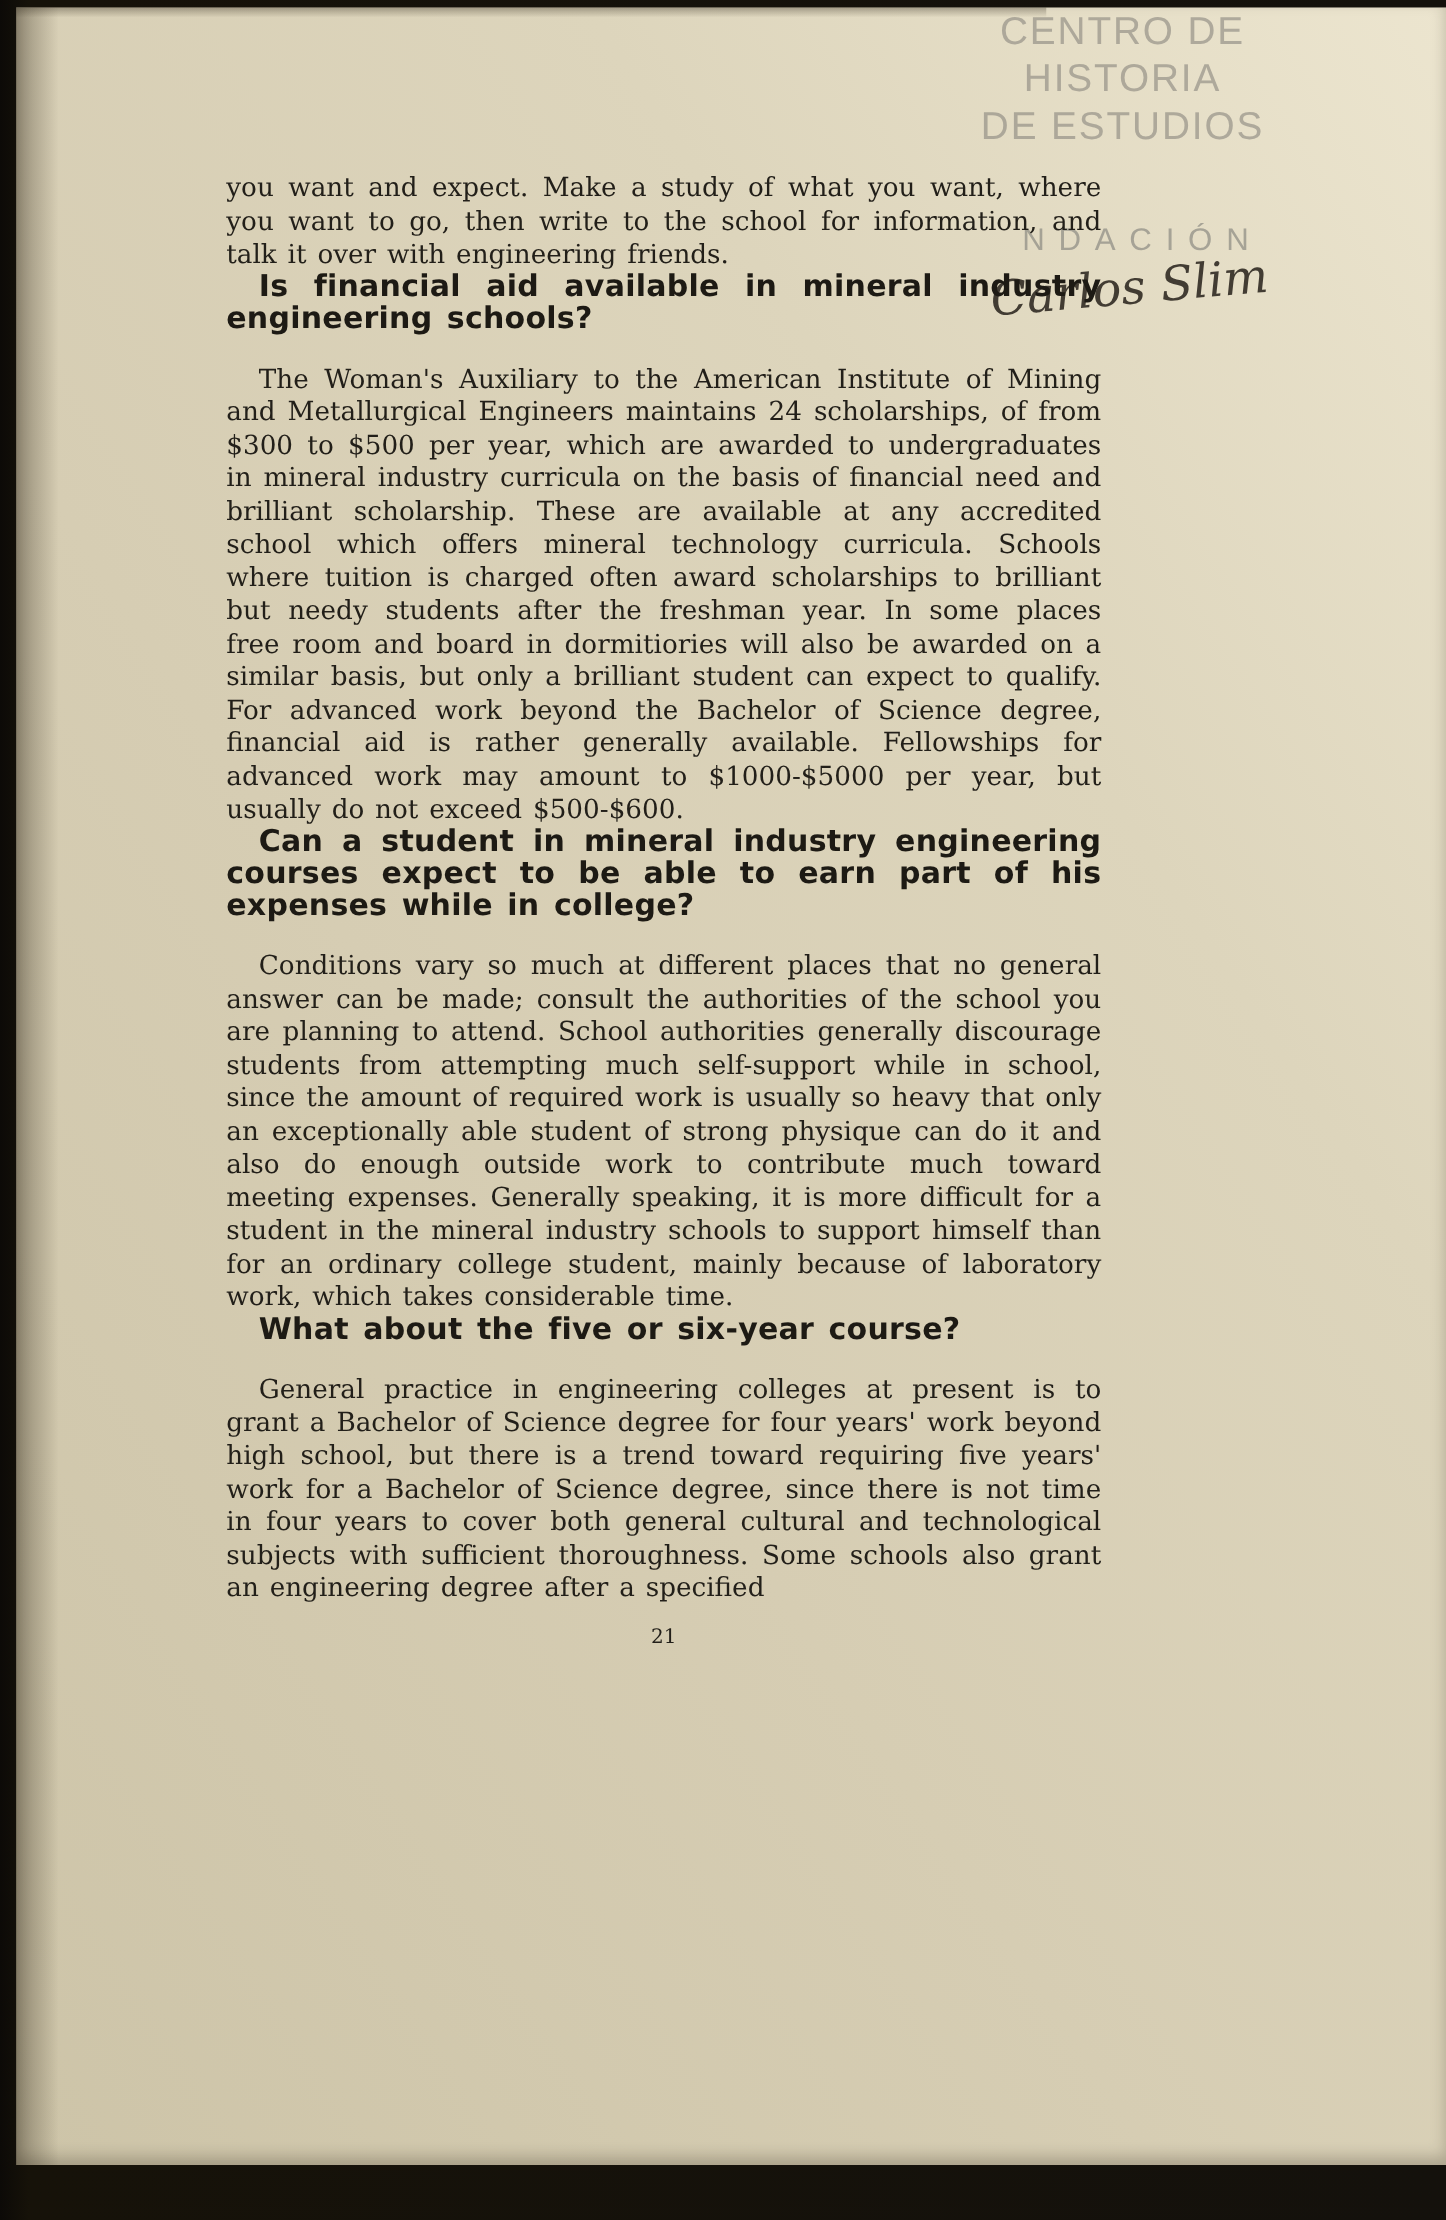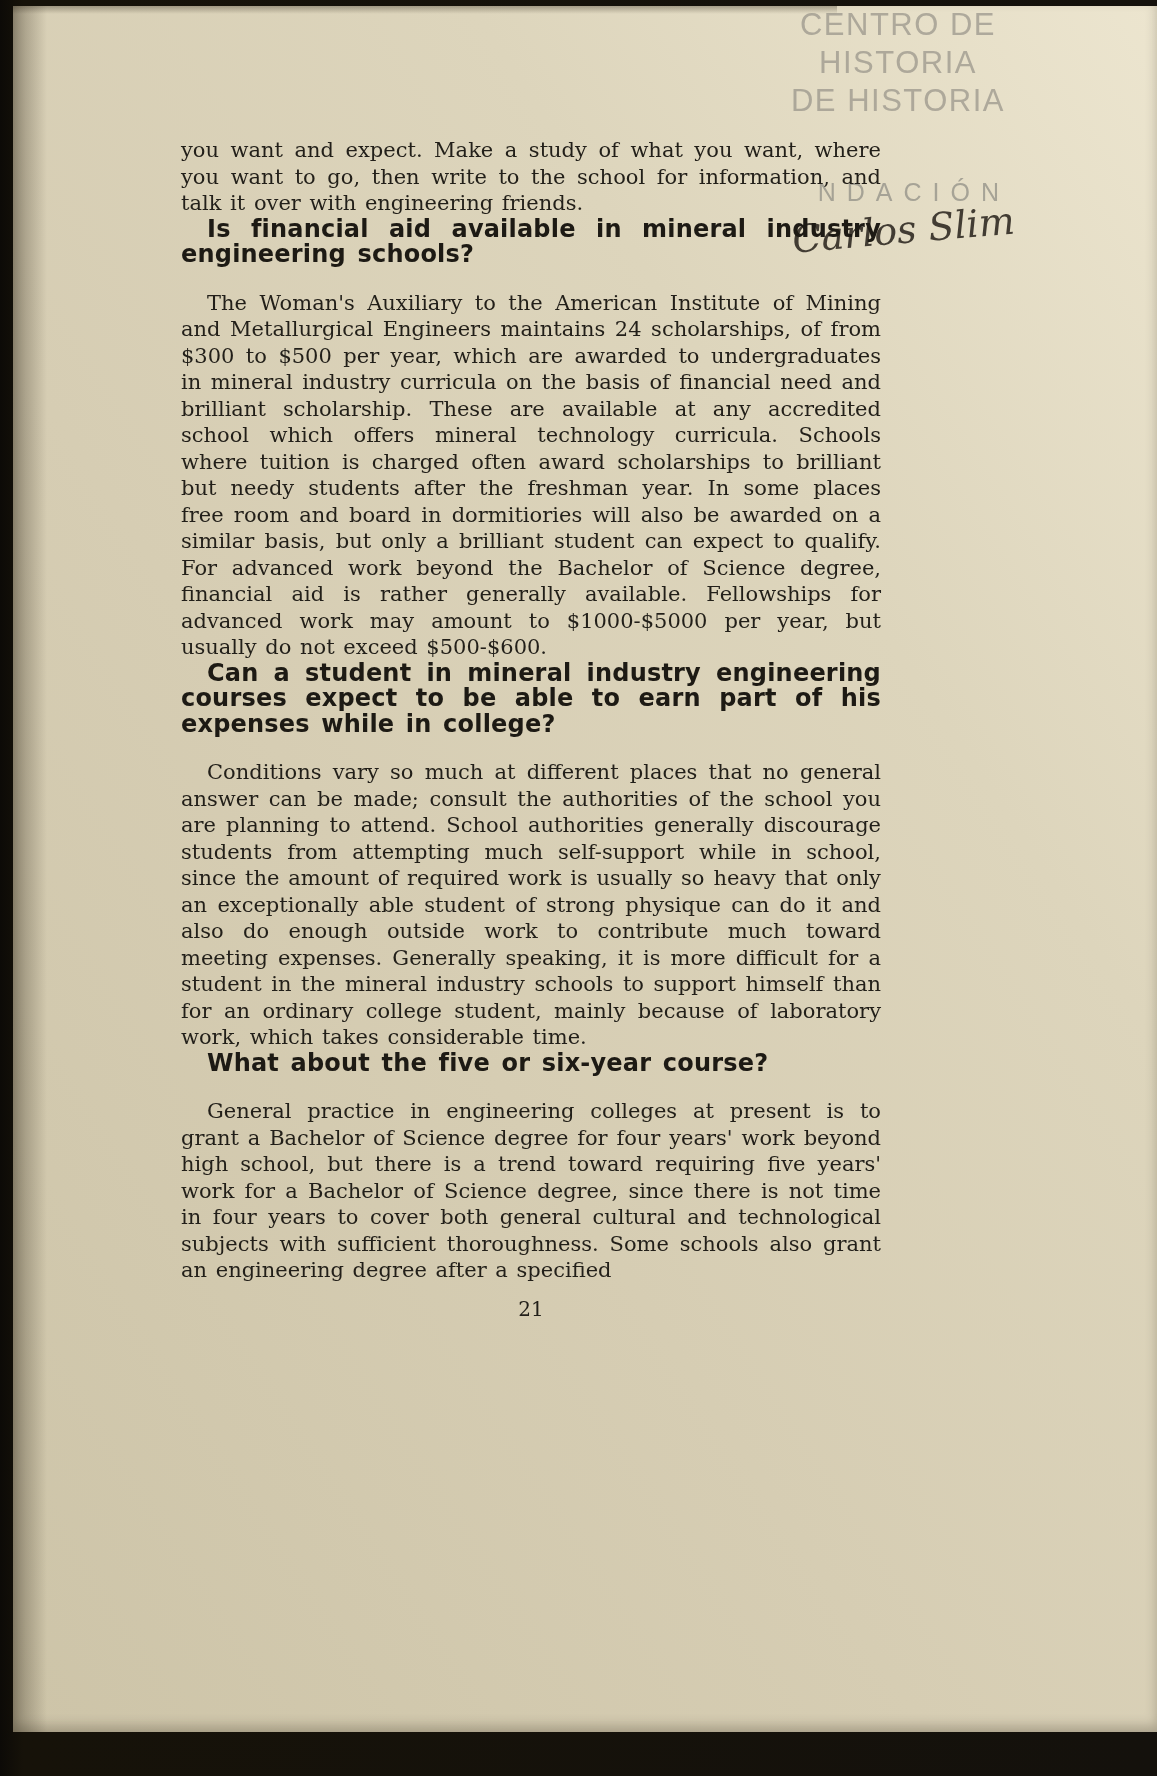--- a/index.html
+++ b/index.html
@@ -100,34 +100,34 @@
     letter-spacing: 0.2px;
     word-spacing: 3px;
     text-align: justify;
     text-indent: 26px;
     color: #1d1a14;
   }
   .page-number {
     margin-top: 12px;
     text-align: center;
     text-indent: 0;
-    font-size: 20px;
+    font-size: 16px;
   }
 </style>
 </head>
 <body>
 
 <div class="scan-bg"></div>
 
 <div class="page">
 
   <div class="watermark">
     <div>CENTRO DE</div>
     <div>HISTORIA</div>
-    <div>DE HISTORIA</div>
+    <div>DE ESTUDIOS</div>
   </div>
 
   <div class="foundation">NDACIÓN</div>
 
   <div class="signature">Carlos Slim</div>
 
   <div class="content">
 
     <p class="para intro">you want and expect.  Make a study of what you want, where you want to go, then write to the school for information, and talk it over with engineering friends.</p>
 

